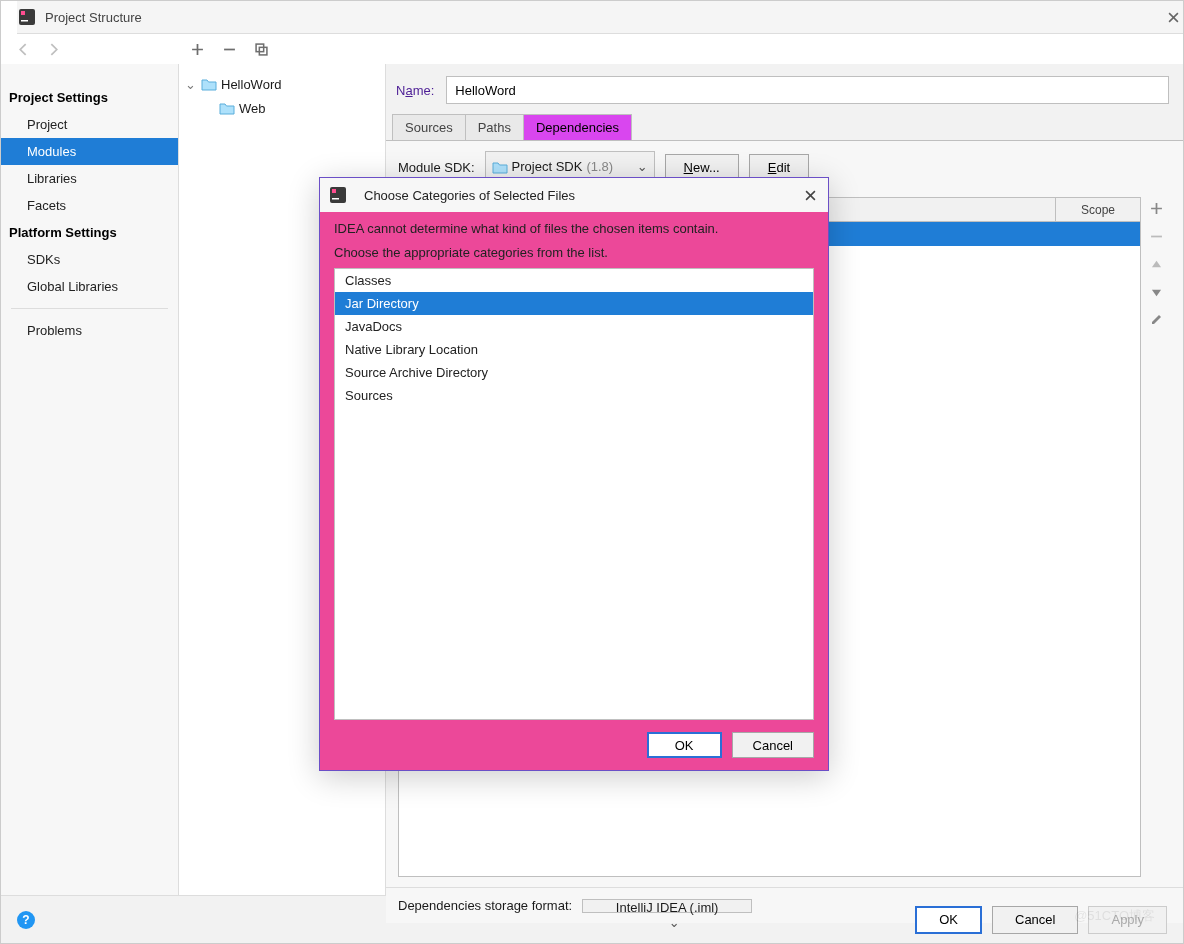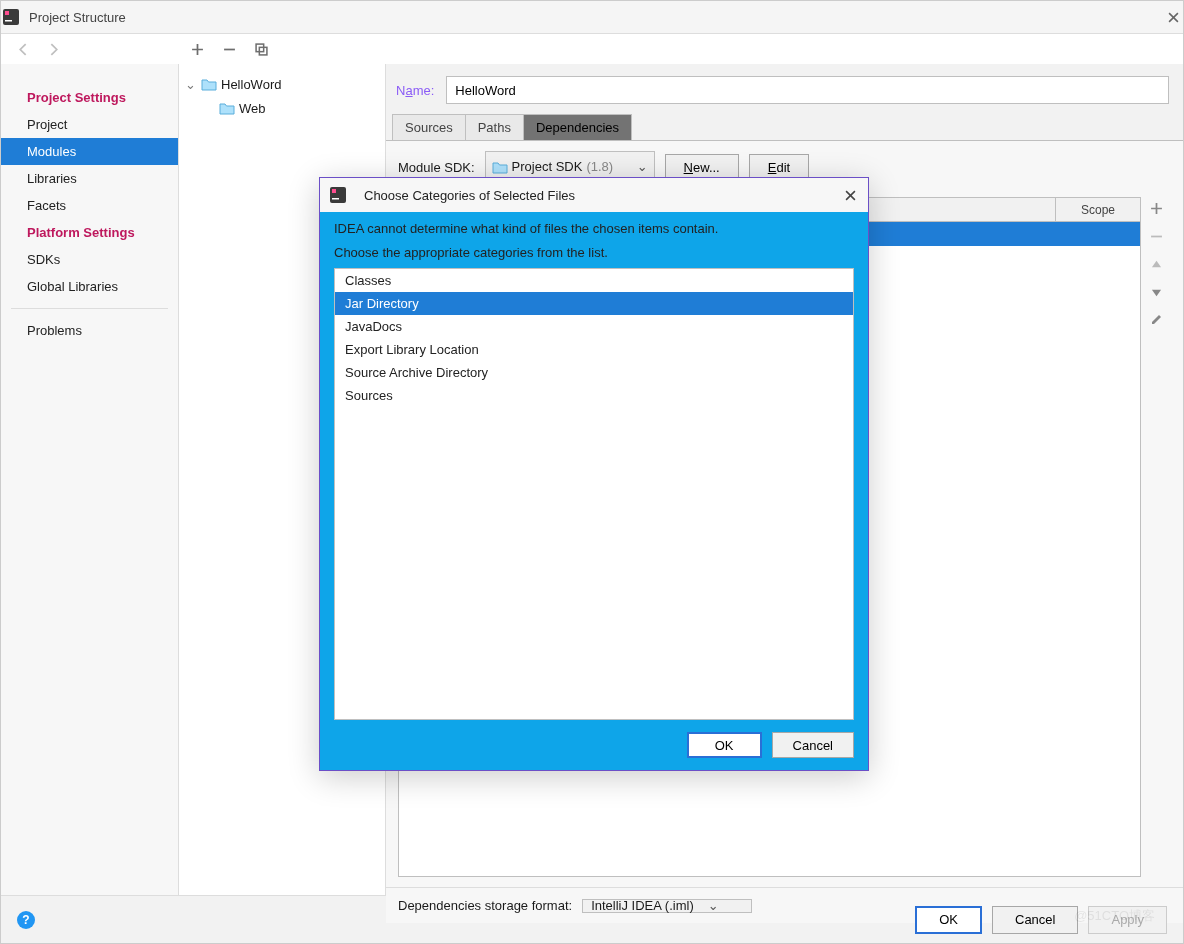--- a/index.html
+++ b/index.html
@@ -1,73 +1,73 @@
 <!DOCTYPE html>
 <html><head>
 <meta charset="utf-8">
 <style>
   * { box-sizing: border-box; font-family: "Segoe UI", Arial, sans-serif; font-size: 13px; }
   body { margin: 0; background: #fff; color: #1a1a1a; user-select: none; }
   .window { width: 1184px; height: 944px; position: relative; background: #fff; border: 1px solid #ccc; }
-  .titlebar { height: 33px; display: flex; align-items: center; padding: 0 2px; border-bottom: 1px solid #ddd; background: #f5f5f5; }
+  .titlebar { height: 33px; display: flex; align-items: center; padding: 0 2px; border-bottom: 1px solid #ddd; background: #f5f5f5; margin-left: 16px; }
   .title-icon { width: 16px; height: 16px; margin-right: 10px; }
   .title-text { flex: 1; color: #444; }
   .close-x { width: 16px; height: 16px; color: #666; cursor: pointer; display:flex; align-items:center; justify-content:center;}
   .close-x svg { width: 11px; height: 11px; }
   .navrow { height: 30px; display: flex; align-items: center; }
   .navrow .nav-left { width: 178px; display: flex; align-items: center; gap: 14px; padding-left: 14px; }
   .arrow-btn { width: 16px; height: 16px; color: #bfbfbf; cursor: pointer; display:flex; align-items:center; justify-content:center;}
   .arrow-btn svg { width: 13px; height: 13px; }
   .tree-toolbar { display: flex; align-items: center; gap: 16px; padding-left: 10px; }
   .tool-btn { width: 16px; height: 16px; color: #6e6e6e; cursor: pointer; display:flex; align-items:center; justify-content:center;}
   .tool-btn svg { width: 13px; height: 13px; }
   .body { display: flex; height: calc(100% - 33px - 30px - 48px); }
   .sidebar { width: 178px; border-right: 1px solid #ddd; background: #f7f7f7; padding-top: 20px; }
-  .side-header { color: #be185d; font-weight: 600; padding: 6px 26px; }
+  .side-header { color: #000000; font-weight: 600; padding: 6px 8px; }
   .side-item { padding: 6px 10px 6px 26px; color: #222; cursor:pointer; }
   .side-item.selected { background: #1f7dd6; color: #fff; }
   .side-divider { height: 1px; background: #ddd; margin: 8px 10px; }
   .mid { width: 207px; border-right: 1px solid #ddd; background: #fff; padding-top: 8px; }
   .tree-item { display: flex; align-items: center; height: 24px; padding-left: 6px; gap: 4px; }
   .tree-arrow { width: 12px; color: #7a7a7a; }
   .tree-folder { width: 16px; height: 14px; fill: #aee1fb; stroke: #5baedb; }
   .tree-item.child { padding-left: 40px; }
   .main { flex: 1; display: flex; flex-direction: column; background: #f2f2f2; }
   .form-row { display: flex; align-items: center; padding: 12px 14px 10px 10px; background: #f2f2f2; }
-  .form-row label { margin-right: 12px; color: #8b5cf6; }
+  .form-row label { margin-right: 12px; color: #4c1d95; }
   .form-row label .ul { text-decoration: underline; }
   .form-row input { flex: 1; height: 28px; border: 1px solid #bfbfbf; padding: 0 8px; background: #fff; }
   .tabs { display: flex; padding-left: 6px; background: #f2f2f2; }
   .tab { border: 1px solid #bfbfbf; border-bottom: none; padding: 5px 12px; background: #e9e9e9; color: #444; margin-right: -1px; cursor:pointer;}
-  .tab.active { background: #737373; color: #000; }
+  .tab.active { background: #d946ef; color: #000; }
   .tab-body { flex: 1; border-top: 1px solid #bfbfbf; background: #f7f7f7; position: relative; padding: 10px 12px; }
   .sdk-row { display: flex; align-items: center; gap: 10px; }
   .sdk-dropdown { display: flex; align-items: flex-end; border: 1px solid #bfbfbf; height: 32px; padding: 8px 6px; background: #f1f1f1; min-width: 170px; }
   .sdk-dropdown .caret { margin-left: auto; color: #555; }
   .btn { height: 26px; padding: 0 18px; border: 1px solid #a7a7a7; background: #f1f1f1; cursor: pointer; display:inline-flex; align-items:center; justify-content:center;}
   .btn .ul { text-decoration: underline; }
   .dep-area { margin-top: 14px; display: flex; }
   .dep-table { flex: 1; border: 1px solid #bfbfbf; background: #fff; height: 680px; overflow: hidden; }
   .dep-header { display:flex; height: 24px; background: #f1f1f1; border-bottom: 1px solid #bfbfbf; }
   .dep-header .col1 { flex: 1; padding-left: 8px; display:flex; align-items:center; border-right: 1px solid #bfbfbf; font-size:12px; color:#444;}
   .dep-header .col2 { width: 84px; text-align:center; display:flex; align-items:center; justify-content:center; font-size:12px; color:#444;}
   .dep-row { height: 24px; background: #1f7dd6; }
   .dep-tools { width: 30px; display: flex; flex-direction: column; align-items: center; padding-top: 2px; gap: 10px; color: #888; }
   .dep-tools div { cursor: pointer; width:18px; height:18px; display:flex; align-items:center; justify-content:center;}
   .storage-row { padding: 10px 12px; display: flex; align-items: center; gap: 10px; background:#f7f7f7; border-top: 1px solid #ddd;}
-  .dropdown2 { border: 1px solid #bfbfbf; height: 14px; padding: 0 8px; background: #f1f1f1; display:flex; align-items:center; min-width: 170px; }
+  .dropdown2 { border: 1px solid #bfbfbf; height: 14px; padding: 0 8px; background: #f1f1f1; display:flex; align-items:center; min-width: 170px; flex-direction: column; }
   .dropdown2 .caret { margin-left: 14px; color:#555;}
   .footer { height: 48px; border-top: 1px solid #ddd; display: flex; align-items: center; padding: 0 16px; background: #f2f2f2; }
   .footer .help { width: 18px; height: 18px; border-radius: 50%; background: #2196f3; color: #fff; display: inline-flex; align-items: center; justify-content: center; font-size: 12px; font-weight: bold; cursor:pointer;}
   .footer .spacer { flex: 1; }
   .footer .btn-main { height: 28px; padding: 0 22px; margin-left: 10px; }
   .btn-primary { border: 2px solid #2a6fd6; background: #fff; }
   .btn-disabled { color: #aaa; border: 1px solid #ccc; }
   
-  .dialog { position: absolute; left: 318px; top: 176px; width: 550px; height: 594px; border: 1px solid #6b4fc7; background: #0ea5e9; box-shadow: 0 6px 30px rgba(0,0,0,0.2); display: flex; flex-direction: column; }
+  .dialog { position: absolute; left: 318px; top: 176px; width: 510px; height: 594px; border: 1px solid #6b4fc7; background: #ec4899; box-shadow: 0 6px 30px rgba(0,0,0,0.2); display: flex; flex-direction: column; }
   .dialog .dtitle { display: flex; align-items: center; height: 34px; padding: 0 10px; background: #f7f7f7; }
   .dialog .dtitle .txt { flex: 1; margin-left: 8px; color: #222; }
   .dialog .dbody { padding: 8px 14px 12px; display: flex; flex-direction: column; flex: 1; }
   .dialog .desc { line-height: 1.4; color: #222; margin-bottom: 6px; }
   .dialog .list { flex: 1; border: 1px solid #bfbfbf; background: #fff; overflow: hidden; }
   .dialog .li { padding: 4px 10px; cursor: pointer; color:#222; }
   .dialog .li.selected { background: #1f7dd6; color: #fff; }
   .dialog .dbtns { display: flex; justify-content: flex-end; gap: 10px; padding-top: 12px; }
   .watermark { position:absolute; right: 28px; bottom: 18px; color: rgba(0,0,0,0.08); font-size: 13px; pointer-events:none;}
 </style>
@@ -250,21 +250,21 @@
           </svg>
       </span>
     </div>
     <div class="dbody">
       <div class="desc">IDEA cannot determine what kind of files the chosen items contain.</div>
       <div class="desc">Choose the appropriate categories from the list.</div>
       <div class="list" id="category-list">
           <div class="li">Classes</div>
           <div class="li selected">Jar Directory</div>
           <div class="li">JavaDocs</div>
-          <div class="li">Export Library Location</div>
+          <div class="li">Native Library Location</div>
           <div class="li">Source Archive Directory</div>
           <div class="li">Sources</div>
         </div>
       <div class="dbtns">
         <button class="btn btn-primary" style="padding:0 26px">OK</button>
         <button class="btn" style="padding:0 20px">Cancel</button>
       </div>
     </div>
   </div>
 

